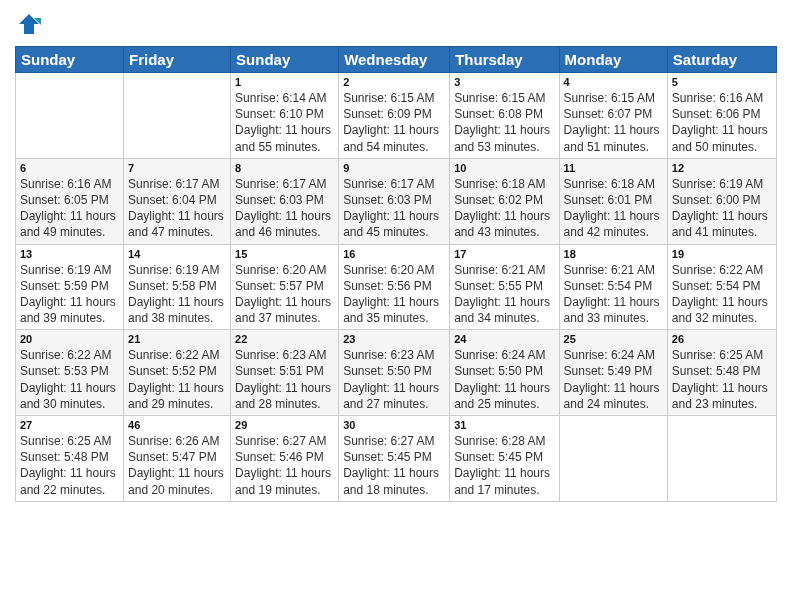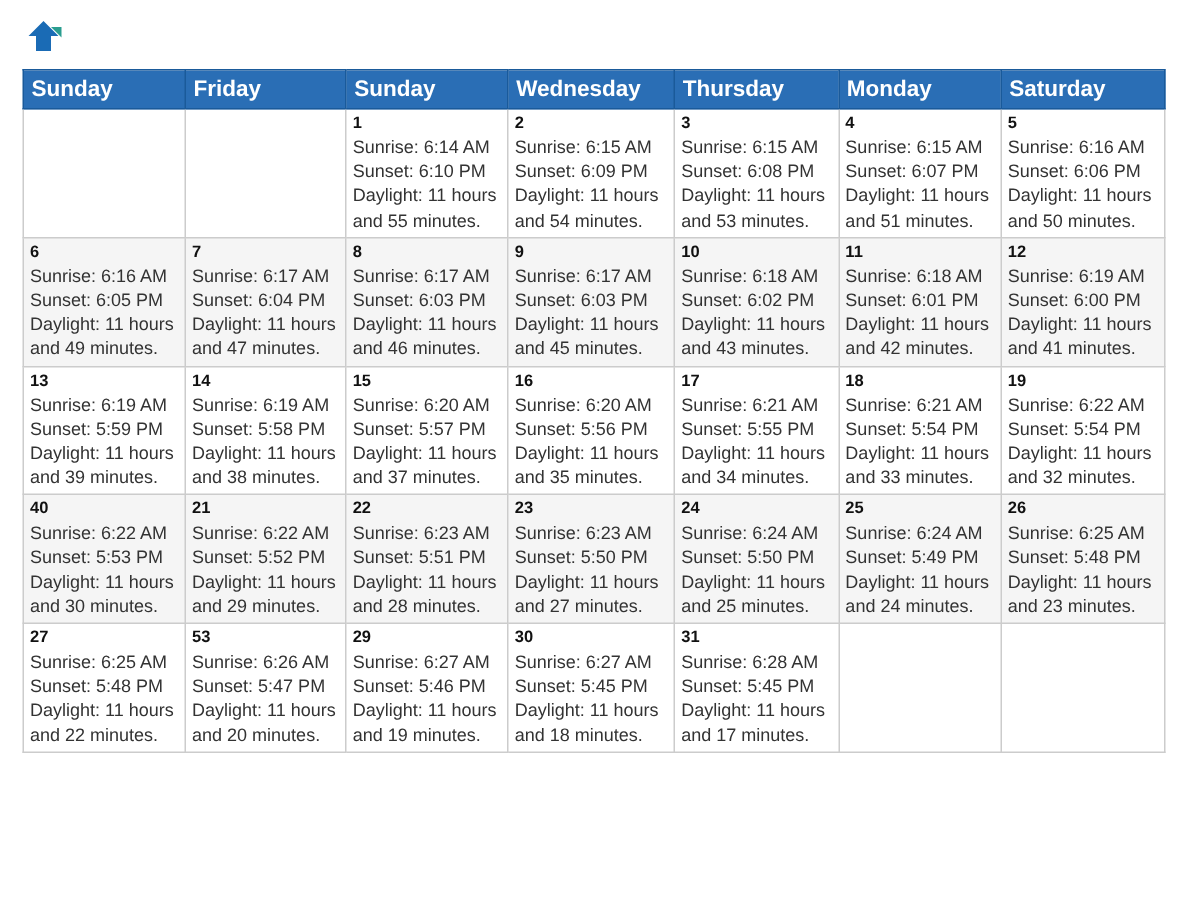--- a/index.html
+++ b/index.html
@@ -244,21 +244,21 @@
           </td>
           <td>
             <div class="day-num">19</div>
             <div class="day-info" style="white-space: pre-line;">Sunrise: 6:22 AM
 Sunset: 5:54 PM
 Daylight: 11 hours and 32 minutes.</div>
           </td>
         </tr>
         <tr>
           <td>
-            <div class="day-num">40</div>
+            <div class="day-num">20</div>
             <div class="day-info" style="white-space: pre-line;">Sunrise: 6:22 AM
 Sunset: 5:53 PM
 Daylight: 11 hours and 30 minutes.</div>
           </td>
           <td>
             <div class="day-num">21</div>
             <div class="day-info" style="white-space: pre-line;">Sunrise: 6:22 AM
 Sunset: 5:52 PM
 Daylight: 11 hours and 29 minutes.</div>
           </td>
@@ -294,21 +294,21 @@
           </td>
         </tr>
         <tr>
           <td>
             <div class="day-num">27</div>
             <div class="day-info" style="white-space: pre-line;">Sunrise: 6:25 AM
 Sunset: 5:48 PM
 Daylight: 11 hours and 22 minutes.</div>
           </td>
           <td>
-            <div class="day-num">53</div>
+            <div class="day-num">46</div>
             <div class="day-info" style="white-space: pre-line;">Sunrise: 6:26 AM
 Sunset: 5:47 PM
 Daylight: 11 hours and 20 minutes.</div>
           </td>
           <td>
             <div class="day-num">29</div>
             <div class="day-info" style="white-space: pre-line;">Sunrise: 6:27 AM
 Sunset: 5:46 PM
 Daylight: 11 hours and 19 minutes.</div>
           </td>

